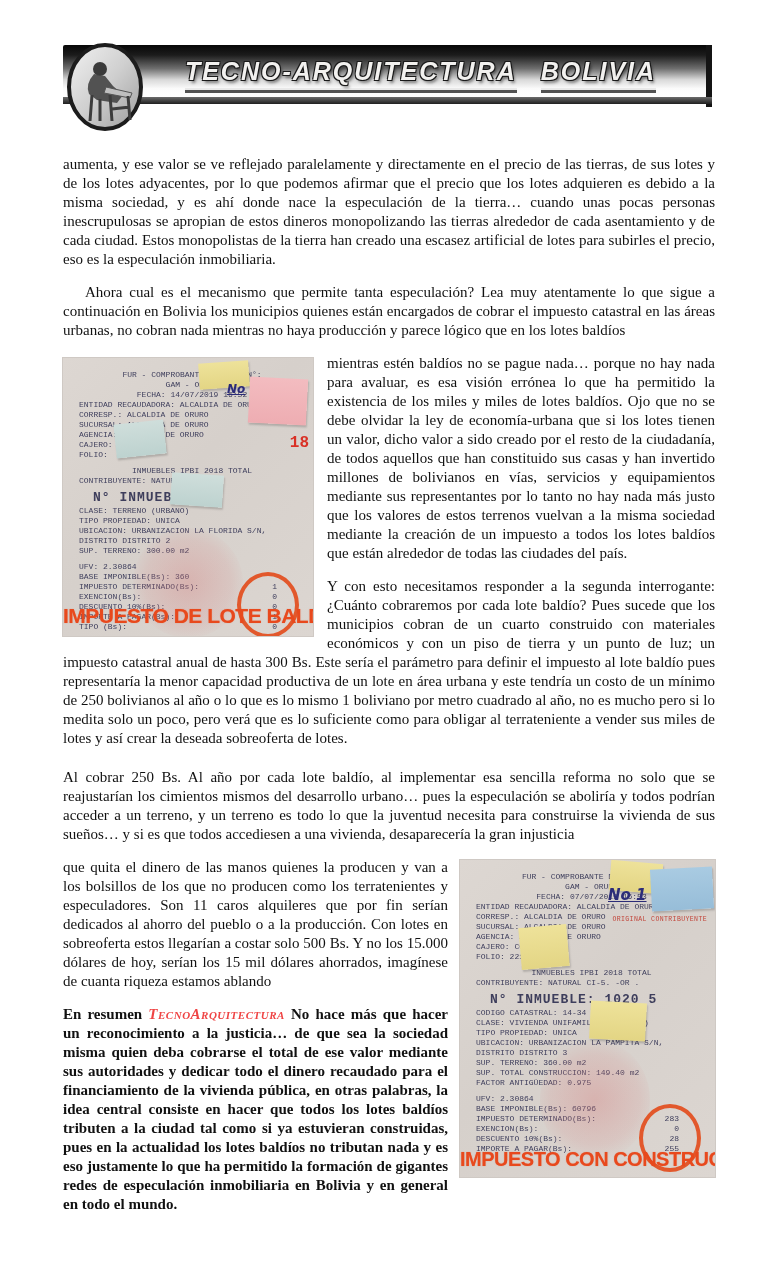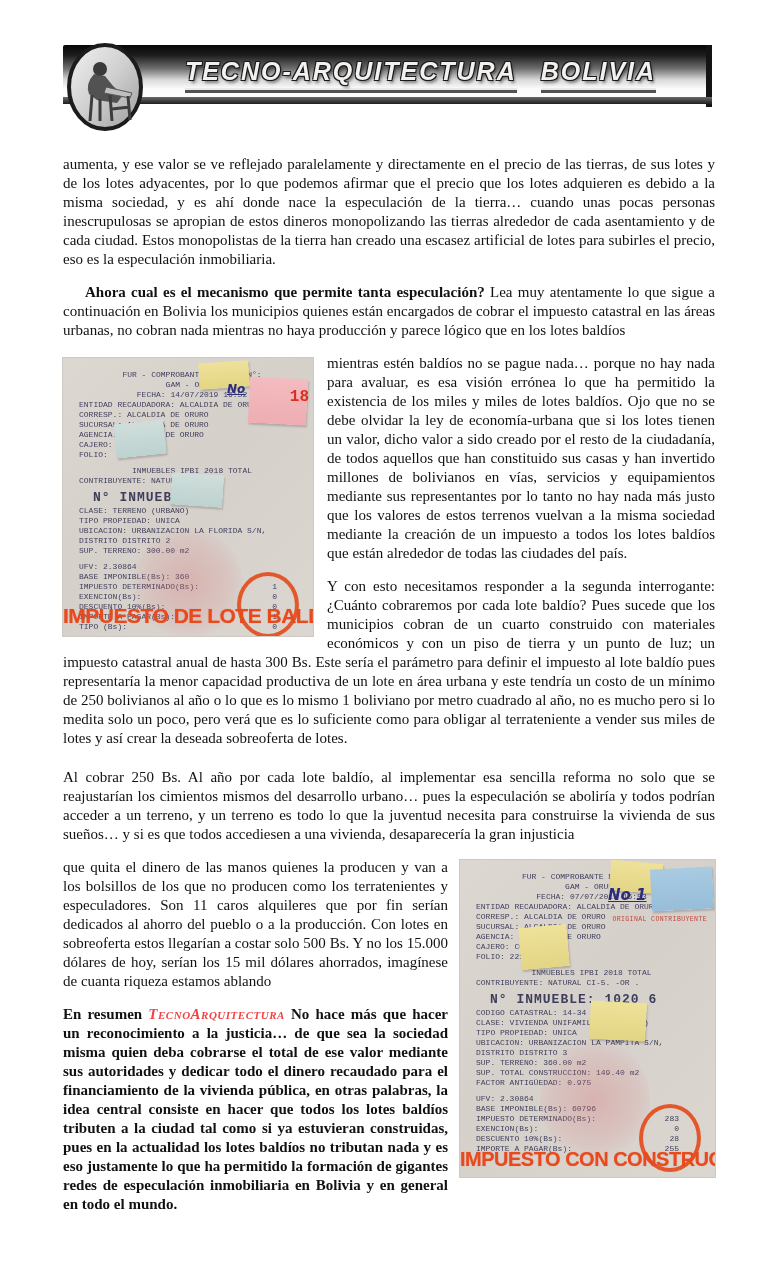--- a/index.html
+++ b/index.html
@@ -28,21 +28,21 @@
     display:inline-block; padding-bottom:2px;
     border-bottom:2px solid #e9e9e9;
     box-shadow:0 3px 0 rgba(25,25,25,.75);
     text-shadow:-1px -1px 0 #1a1a1a,1px -1px 0 #1a1a1a,-1px 1px 0 #1a1a1a,1px 1px 0 #1a1a1a,2px 3px 3px rgba(0,0,0,.45);
   }
   .mast-logo { position:absolute; left:3px; top:-2px; width:78px; height:88px; z-index:3; }
   
   .content { position:absolute; left:63px; top:155px; width:652px; }
   .para { margin:0 0 14px 0; text-align:justify; font-size:15px; line-height:19px; }
   .para.indent { text-indent:22px; }
-  .para b { font-weight:bold;margin-top:40px; }
+  .para b { font-weight:normal;margin-top:40px; }
   .bold-para { font-weight:bold; }
   .brand {
     color:#ef4444; font-style:italic; font-weight:bold;
     font-variant:small-caps; letter-spacing:.5px;
   }
   .wrap-section { margin:0; }
   .wrap-section::after { content:""; display:block; clear:both; height:0; }
   
   .receipt {
     position:relative; overflow:hidden;
@@ -77,21 +77,21 @@
     background:radial-gradient(circle, rgba(214,120,120,.35) 0%, rgba(214,120,120,.15) 55%, transparent 75%);
   }
   .note { position:absolute; z-index:3; box-shadow:1px 2px 2px rgba(0,0,0,.18); }
   .note-yellow { background:linear-gradient(to bottom,#eee29a,#e3d584); }
   .note-pink   { background:linear-gradient(to bottom,#f3bcc0,#eeadb2); }
   .note-blue   { background:linear-gradient(to bottom,#a9cbe2,#97bdd8); }
   .note-pale   { background:linear-gradient(to bottom,#cfdedb,#bdd2cf); }
   .hand { position:absolute; z-index:4; font-family:"DejaVu Sans", sans-serif; font-style:italic;
           font-weight:bold; color:#2c2c78;text-decoration:underline; }
   .red-corner { position:absolute; z-index:4; color:#d93025; font-family:"Liberation Mono",monospace;
-          font-weight:bold; }
+          font-weight:bold;margin-top:46px; }
   .orig-contrib { position:absolute; z-index:2; color:#c2453a; font-size:6.5px; letter-spacing:.4px;
           font-family:"Liberation Mono",monospace; white-space:nowrap; }
 </style>
 </head>
 <body>
 
 <div class="page">
 
   <div class="masthead">
     <div class="mast-bar"></div>
@@ -213,21 +213,21 @@
 
           <div class="r-line">ENTIDAD RECAUDADORA: ALCALDIA DE ORURO</div>
               <div class="r-line">CORRESP.: ALCALDIA DE ORURO</div>
               <div class="r-line">SUCURSAL: ALCALDIA DE ORURO</div>
               <div class="r-line">AGENCIA: ALCALDIA DE ORURO</div>
               <div class="r-line">CAJERO: CO</div>
               <div class="r-line">FOLIO: 221</div>
             </div>
           <div class="r-line r-c r-gap">INMUEBLES IPBI 2018 TOTAL</div>
           <div class="r-line">CONTRIBUYENTE: NATURAL CI-5.    -OR .</div>
-          <div class="r-big">N° INMUEBLE: 1020     6</div>
+          <div class="r-big">N° INMUEBLE: 1020     5</div>
           <div>
 
           <div class="r-line">CODIGO CATASTRAL: 14-34</div>
               <div class="r-line">CLASE: VIVIENDA UNIFAMILIAR (URBANO)</div>
               <div class="r-line">TIPO PROPIEDAD: UNICA</div>
               <div class="r-line">UBICACION: URBANIZACION LA PAMPITA S/N,</div>
               <div class="r-line">DISTRITO DISTRITO 3</div>
               <div class="r-line">SUP. TERRENO: 360.00 m2</div>
               <div class="r-line">SUP. TOTAL CONSTRUCCION: 149.40 m2</div>
               <div class="r-line">FACTOR ANTIGÜEDAD: 0.975</div>

